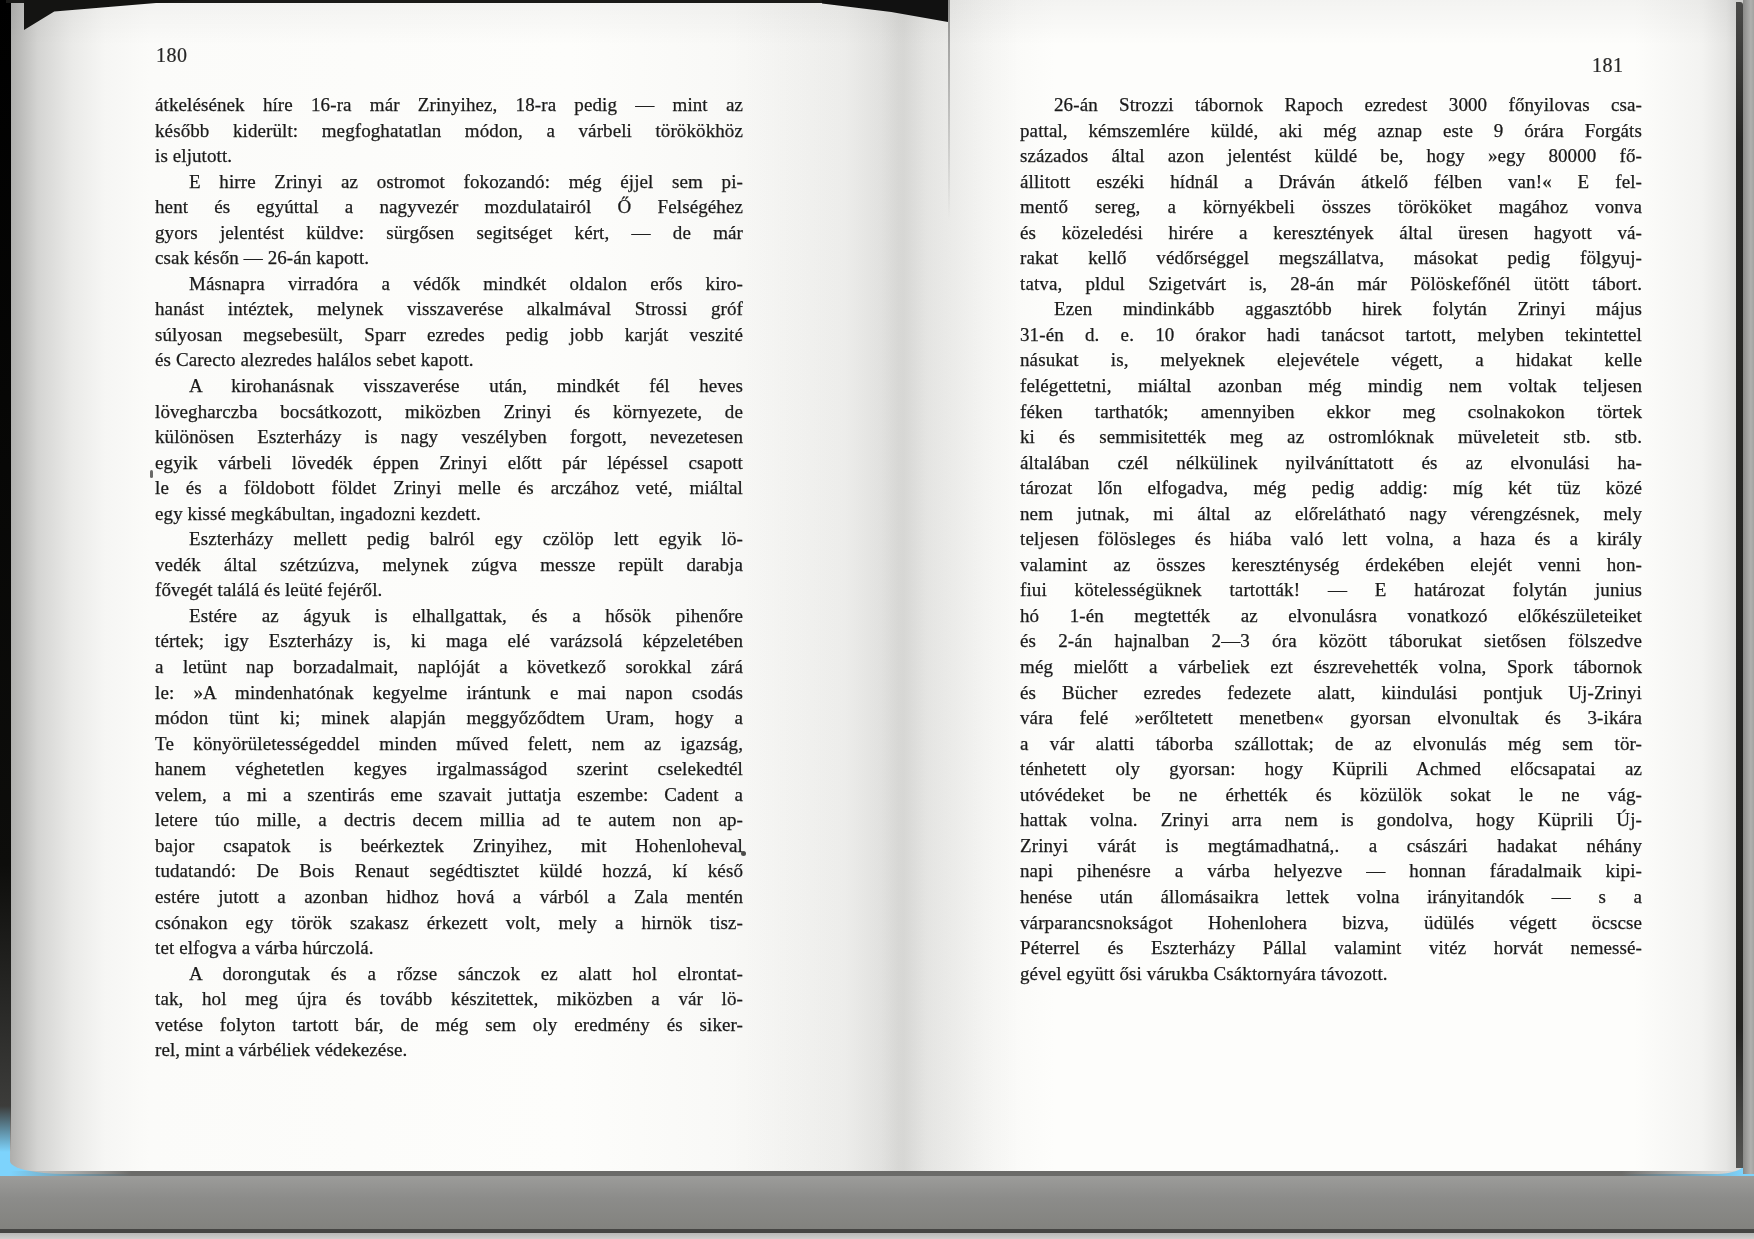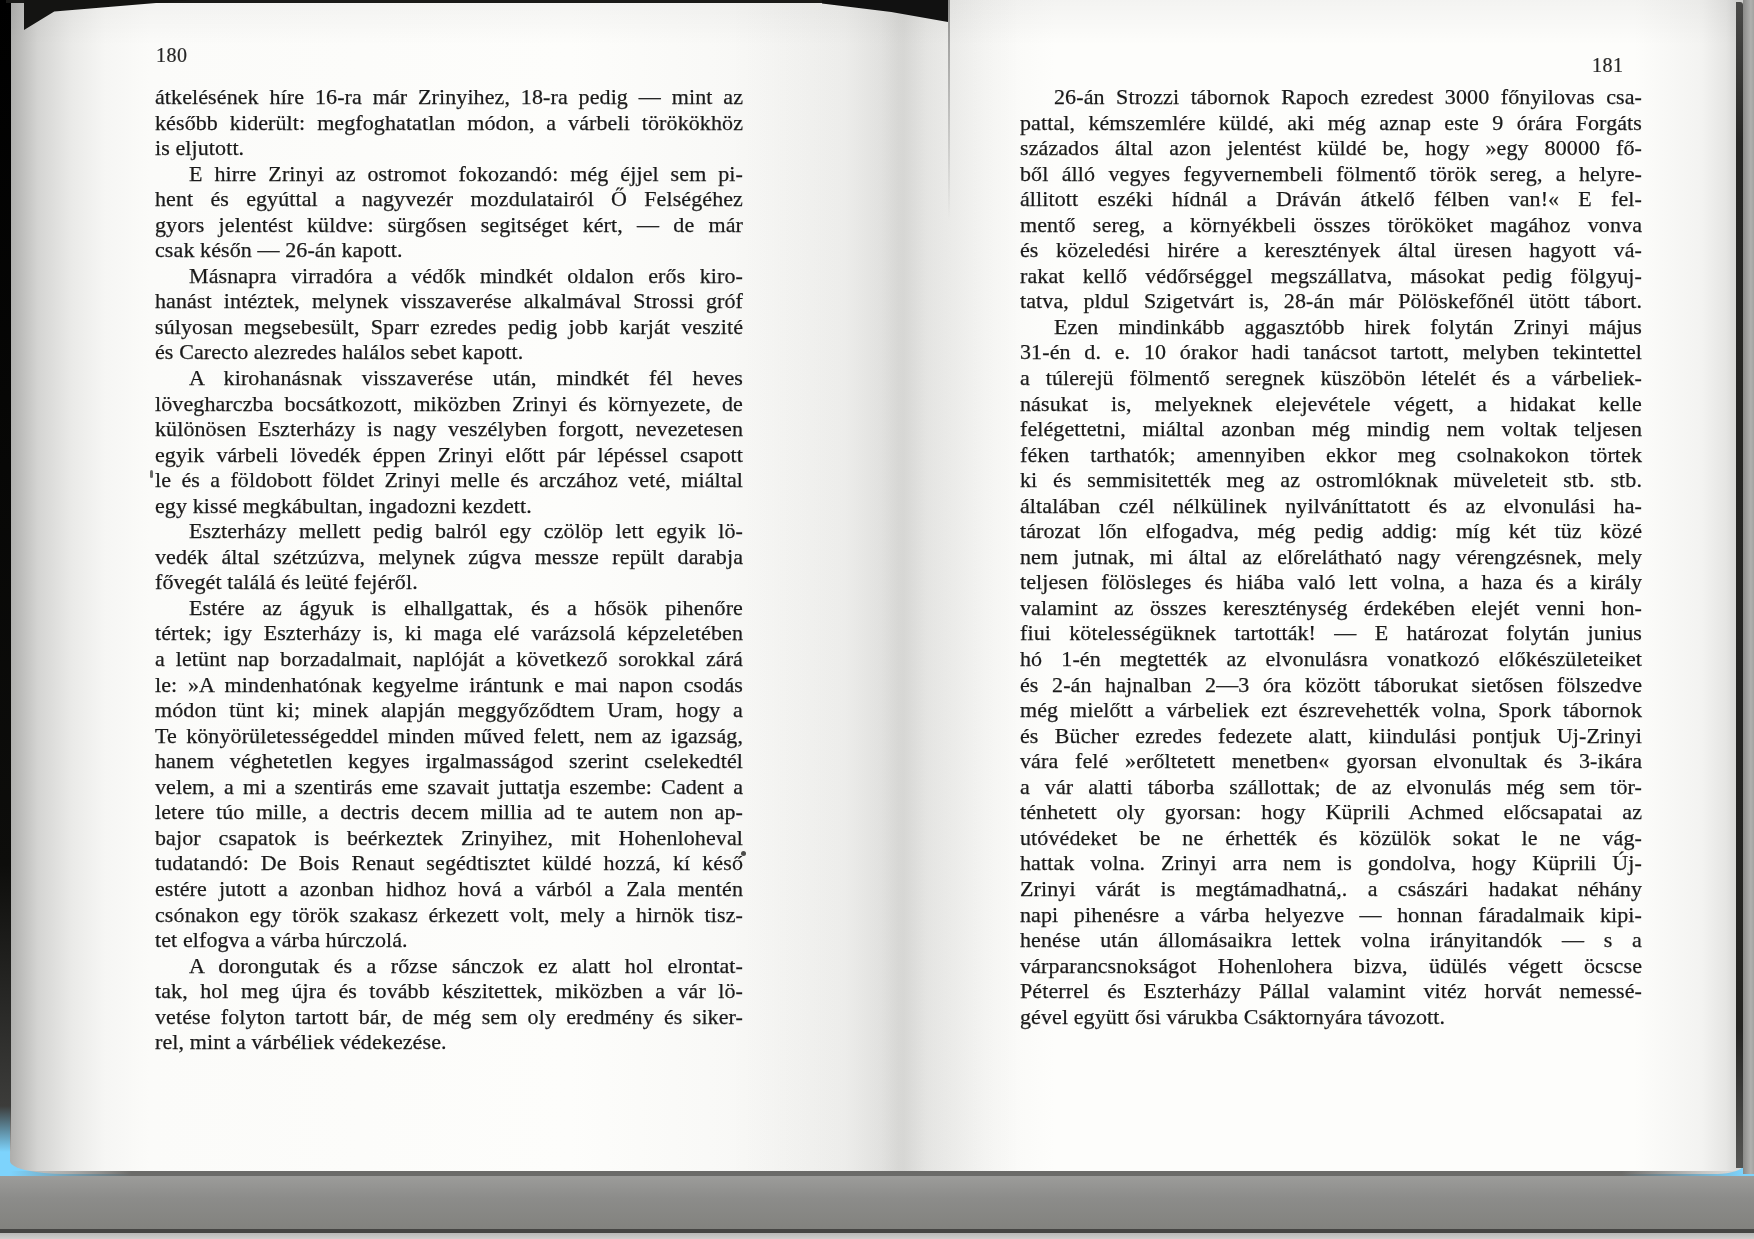--- a/index.html
+++ b/index.html
@@ -67,21 +67,21 @@
     background:linear-gradient(to bottom, #b9b9b7, #d0d0ce);
   }
   
   .pagenum {
     position:absolute; font-size:20px; color:#262626; letter-spacing:0.5px;
     -webkit-text-stroke:0.2px #262626;
   }
   .pn-left  { left:156px;  top:44px; }
   .pn-right { left:1592px; top:54px; }
   .page-text {
-    position:absolute; top:84px; font-size:22px; line-height:25.55px;
+    position:absolute; top:92px; font-size:19px; line-height:25.55px;
     color:#1a1a1a; -webkit-text-stroke:0.25px #1a1a1a; letter-spacing:0.1px;
   }
   .pt-left  { left:155px;  width:588px; }
   .pt-right { left:1020px; width:622px; }
   .line { text-align:justify; text-align-last:justify; height:25.55px; }
   .line.end { text-align-last:left; }
   .line.indent { text-indent:34px; }
   
   .speck-a { position:absolute; left:741px; top:851px; width:5px; height:5px; background:#4c4c4a; border-radius:50%; }
   .speck-b { position:absolute; left:150px; top:470px; width:3px; height:8px; background:#6a6a68; border-radius:2px; }
@@ -147,29 +147,27 @@
       <div class="line end">tet elfogva a várba húrczolá.</div>
       <div class="line indent">A dorongutak és a rőzse sánczok ez alatt hol elrontat-</div>
       <div class="line">tak, hol meg újra és tovább készitettek, miközben a vár lö-</div>
       <div class="line">vetése folyton tartott bár, de még sem oly eredmény és siker-</div>
       <div class="line end">rel, mint a várbéliek védekezése.</div>
     </div>
   <div class="page-text pt-right">
       <div class="line indent">26-án Strozzi tábornok Rapoch ezredest 3000 főnyilovas csa-</div>
       <div class="line">pattal, kémszemlére küldé, aki még aznap este 9 órára Forgáts</div>
       <div class="line">százados által azon jelentést küldé be, hogy »egy 80000 fő-</div>
-      <div class="line">ből álló vegyes fegyvernembeli fölmentő török sereg, a helyre-</div>
       <div class="line">állitott eszéki hídnál a Dráván átkelő félben van!« E fel-</div>
       <div class="line">mentő sereg, a környékbeli összes törököket magához vonva</div>
       <div class="line">és közeledési hirére a keresztények által üresen hagyott vá-</div>
       <div class="line">rakat kellő védőrséggel megszállatva, másokat pedig fölgyuj-</div>
       <div class="line">tatva, pldul Szigetvárt is, 28-án már Pölöskefőnél ütött tábort.</div>
       <div class="line indent">Ezen mindinkább aggasztóbb hirek folytán Zrinyi május</div>
       <div class="line">31-én d. e. 10 órakor hadi tanácsot tartott, melyben tekintettel</div>
-      <div class="line">a túlerejü fölmentő seregnek küszöbön lételét és a várbeliek-</div>
       <div class="line">násukat is, melyeknek elejevétele végett, a hidakat kelle</div>
       <div class="line">felégettetni, miáltal azonban még mindig nem voltak teljesen</div>
       <div class="line">féken tarthatók; amennyiben ekkor meg csolnakokon törtek</div>
       <div class="line">ki és semmisitették meg az ostromlóknak müveleteit stb. stb.</div>
       <div class="line">általában czél nélkülinek nyilváníttatott és az elvonulási ha-</div>
       <div class="line">tározat lőn elfogadva, még pedig addig: míg két tüz közé</div>
       <div class="line">nem jutnak, mi által az előrelátható nagy vérengzésnek, mely</div>
       <div class="line">teljesen fölösleges és hiába való lett volna, a haza és a király</div>
       <div class="line">valamint az összes kereszténység érdekében elejét venni hon-</div>
       <div class="line">fiui kötelességüknek tartották! — E határozat folytán junius</div>

